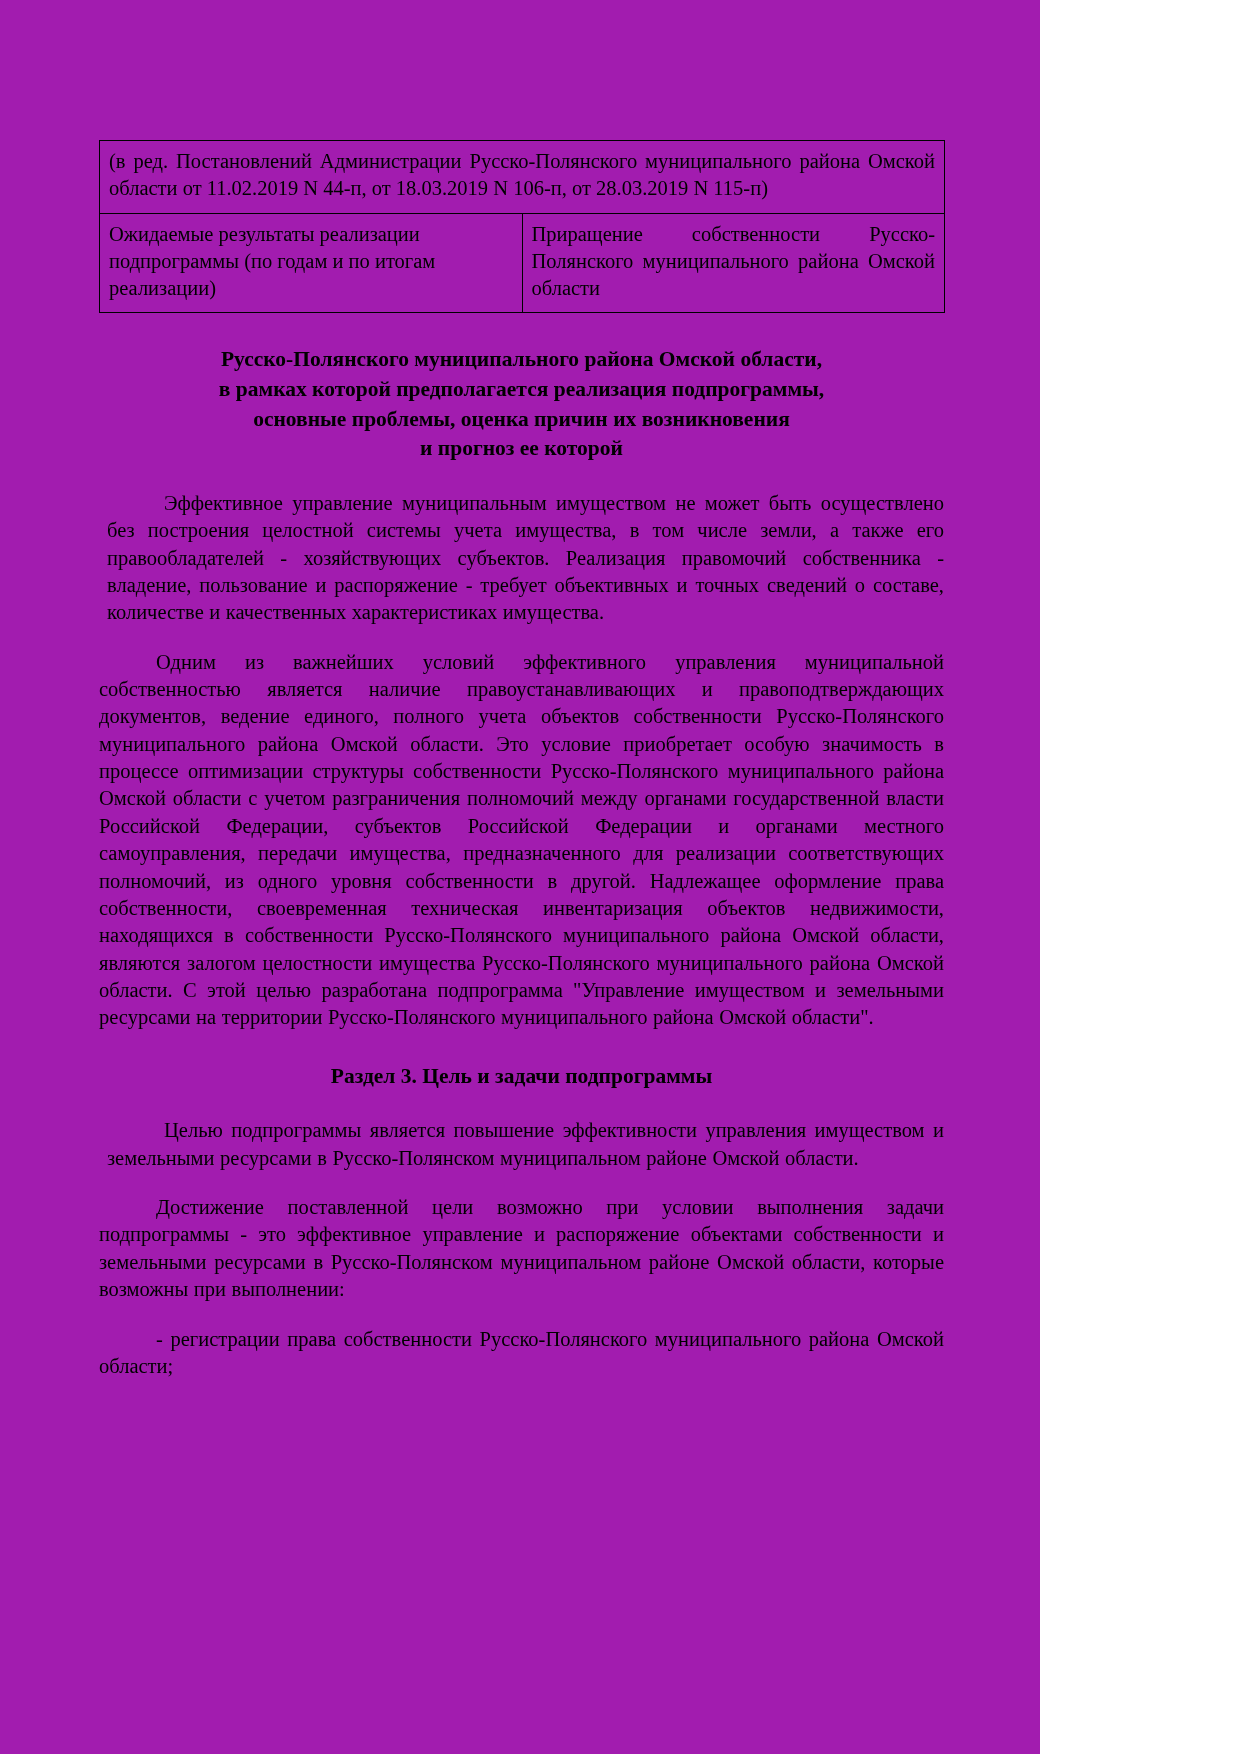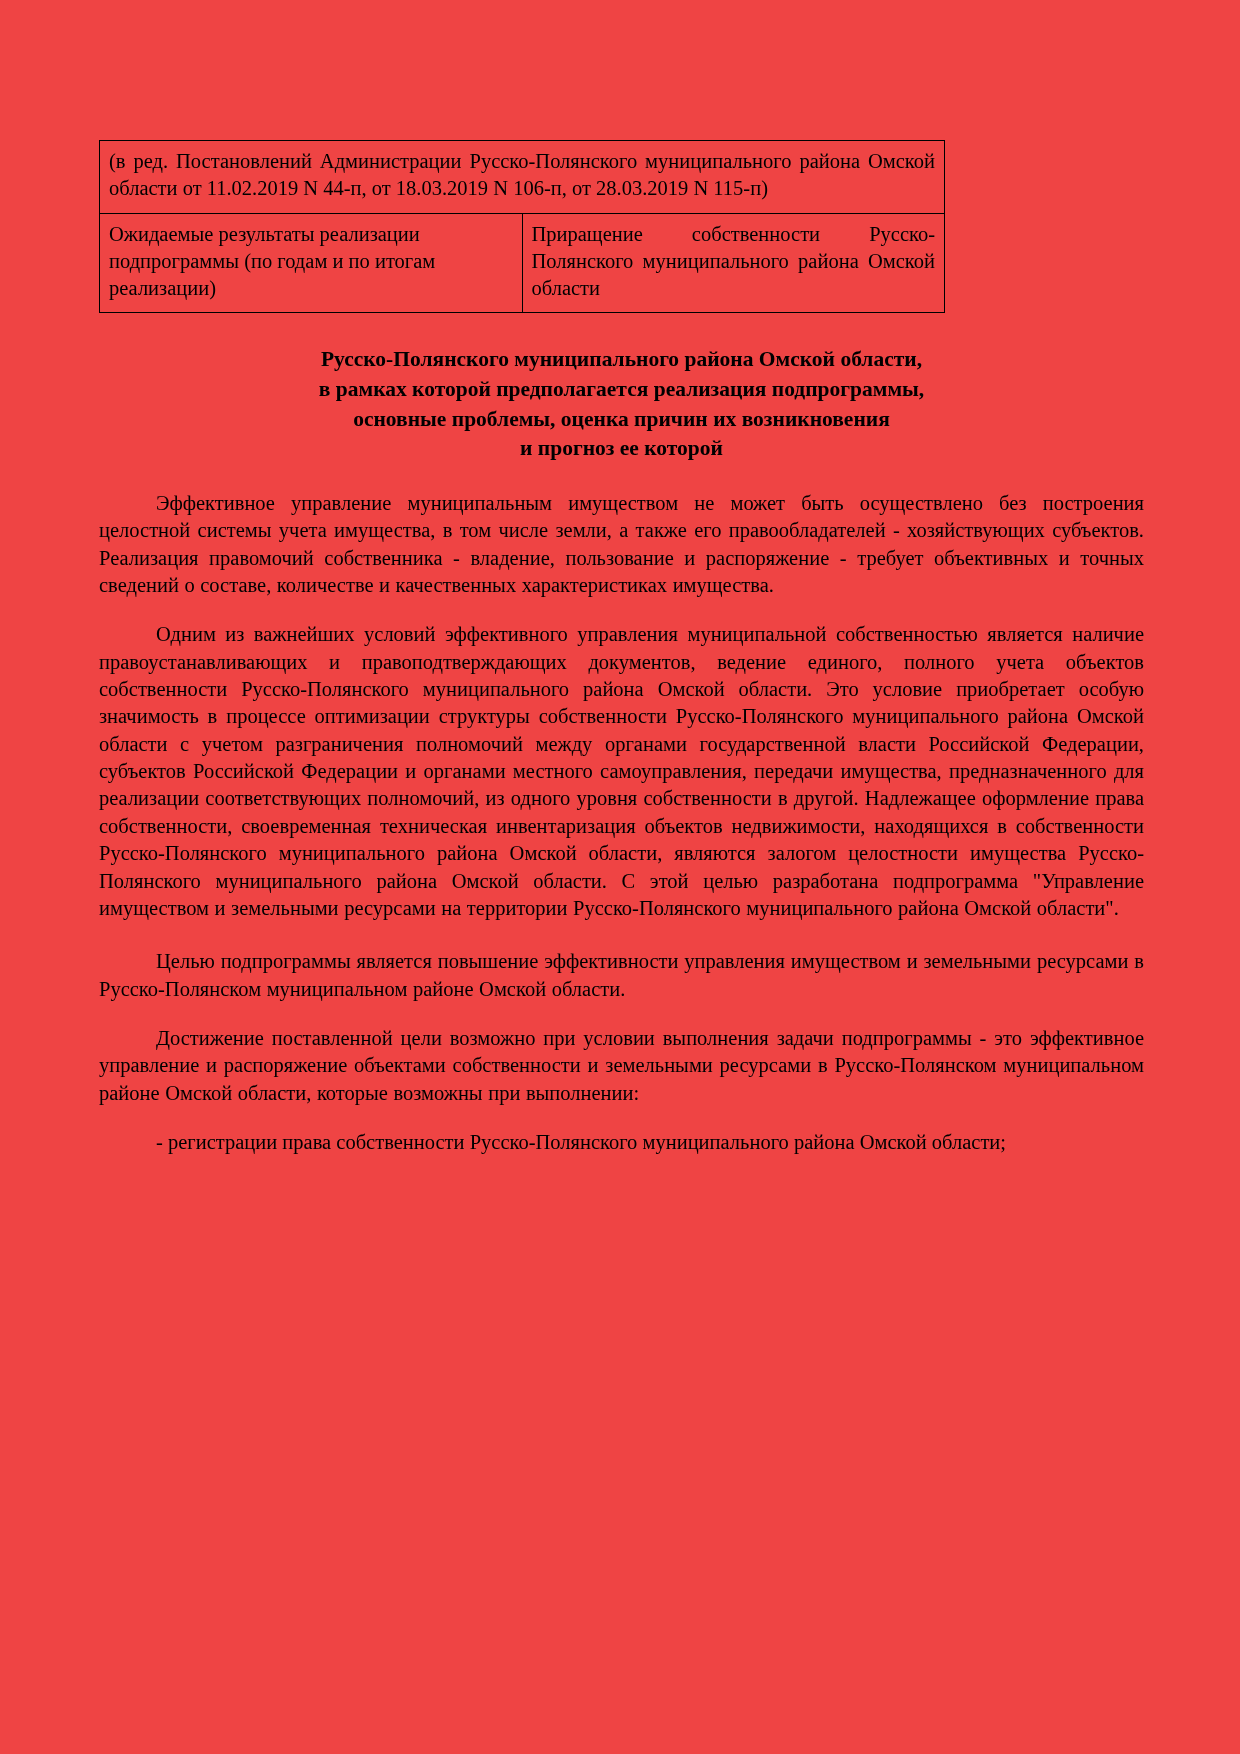--- a/index.html
+++ b/index.html
@@ -11,24 +11,24 @@
   body {
     width: 1240px;
     height: 1754px;
     font-family: "Liberation Serif", "DejaVu Serif", serif;
     color: #000000;
     -webkit-font-smoothing: antialiased;
   }
   .page {
     position: relative;
     box-sizing: border-box;
-    width: 1240px;
+    width: 1040px;
     height: 1754px;
     padding: 140px 96px 60px 99px;
-    background: #ef4444;
+    background: #a21caf;
   }
   
   .info-table {
     width: 846px;
     border-collapse: collapse;
     table-layout: fixed;
     margin: 0 0 0 0;
   }
   .info-table td {
     border: 1.3px solid #000000;
@@ -67,21 +67,21 @@
   p.body {
     font-size: 20.5px;
     line-height: 1.335;
     text-align: justify;
     text-align-last: left;
     margin: 22px 0 0 0;
     text-indent: 57px;
     hyphens: none;
     word-spacing: 0.02em;
   }
-  p.body.first { margin-top: 26px; }
+  p.body.first { margin-top: 26px; margin-left: 8px; }
   p.bullet {
     font-size: 20.5px;
     line-height: 1.335;
     text-align: justify;
     text-align-last: left;
     margin: 22px 0 0 0;
     text-indent: 57px;
     hyphens: none;
   }
 </style>
@@ -105,19 +105,22 @@
   <div class="section-heading">
     <span class="hline">Русско-Полянского муниципального района Омской области,</span>
     <span class="hline">в рамках которой предполагается реализация подпрограммы,</span>
     <span class="hline">основные проблемы, оценка причин их возникновения</span>
     <span class="hline">и прогноз ее которой</span>
   </div>
 
   <p class="body first">Эффективное управление муниципальным имуществом не может быть осуществлено без построения целостной системы учета имущества, в том числе земли, а также его правообладателей - хозяйствующих субъектов. Реализация правомочий собственника - владение, пользование и распоряжение - требует объективных и точных сведений о составе, количестве и качественных характеристиках имущества.</p>
   <p class="body">Одним из важнейших условий эффективного управления муниципальной собственностью является наличие правоустанавливающих и правоподтверждающих документов, ведение единого, полного учета объектов собственности Русско-Полянского муниципального района Омской области. Это условие приобретает особую значимость в процессе оптимизации структуры собственности Русско-Полянского муниципального района Омской области с учетом разграничения полномочий между органами государственной власти Российской Федерации, субъектов Российской Федерации и органами местного самоуправления, передачи имущества, предназначенного для реализации соответствующих полномочий, из одного уровня собственности в другой. Надлежащее оформление права собственности, своевременная техническая инвентаризация объектов недвижимости, находящихся в собственности Русско-Полянского муниципального района Омской области, являются залогом целостности имущества Русско-Полянского муниципального района Омской области. С этой целью разработана подпрограмма "Управление имуществом и земельными ресурсами на территории Русско-Полянского муниципального района Омской области".</p>
 
+  <div class="section-heading tight">
+    <span class="hline">Раздел 3. Цель и задачи подпрограммы</span>
+  </div>
 
   <p class="body first">Целью подпрограммы является повышение эффективности управления имуществом и земельными ресурсами в Русско-Полянском муниципальном районе Омской области.</p>
   <p class="body">Достижение поставленной цели возможно при условии выполнения задачи подпрограммы - это эффективное управление и распоряжение объектами собственности и земельными ресурсами в Русско-Полянском муниципальном районе Омской области, которые возможны при выполнении:</p>
 
   <p class="bullet">- регистрации права собственности Русско-Полянского муниципального района Омской области;</p>
 
 </div>
 
 </body></html>

